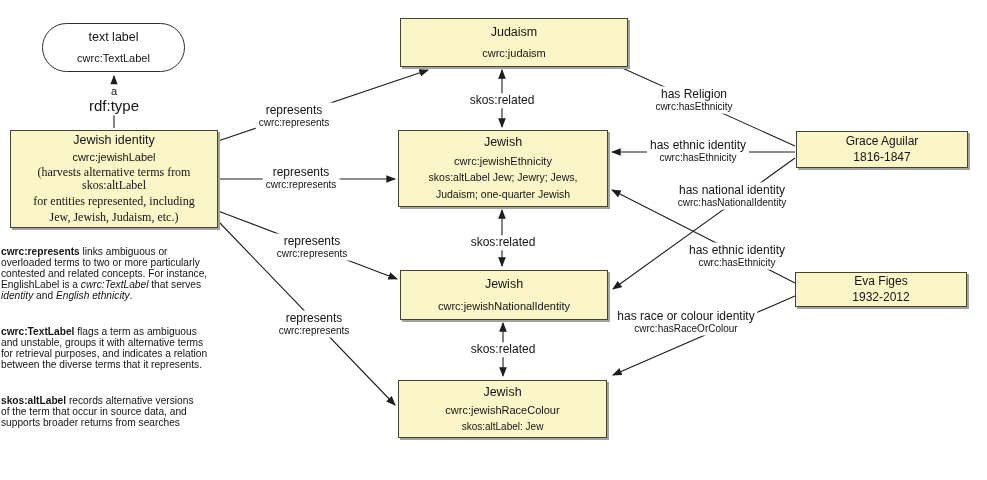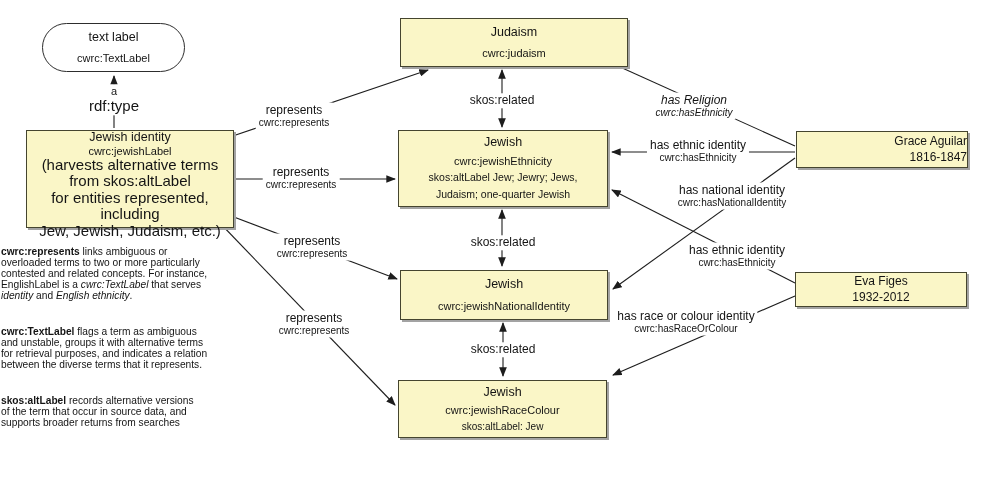--- a/index.html
+++ b/index.html
@@ -7,21 +7,21 @@
           font-family:"Liberation Sans",sans-serif;color:#141414;}
   svg.edges{position:absolute;left:0;top:0;width:987px;height:480px;}
   svg.edges line{stroke:#1d1d1d;stroke-width:1.1;}
   .node{position:absolute;box-sizing:border-box;background:#FAF6C7;border:1px solid #45452f;
         box-shadow:2px 2px 0 #a3a3a3;display:flex;flex-direction:column;
         justify-content:space-evenly;align-items:center;text-align:center;z-index:2;}
   .stadium{background:#fff;border:1.5px solid #2d2d2d;border-radius:26px;box-shadow:none;}
   .nt{font-size:12.5px;line-height:1.1;}
   .ns{font-size:11px;line-height:1.1;}
   .nn{font-size:10px;line-height:1.1;}
-  .nn-s{font-size:15px;line-height:1.1;}
+  .nn-s{font-size:12px;line-height:1.1;font-family:Liberation Serif, serif;}
   .nn-m{font-size:10.5px;line-height:1.1;}
   .person .nt,.person .ns{font-size:12px;}
   .elabel{position:absolute;transform:translate(-50%,-50%);background:#fff;text-align:center;
           padding:1px 3px;white-space:nowrap;z-index:3;}
   .el1{display:block;font-size:12px;line-height:1.12;}
   .el2{display:block;font-size:10px;line-height:1.15;}
   .ela1{display:block;font-size:11px;line-height:1.1;}
   .ela2{display:block;font-size:15px;line-height:1.15;}
   .notes{position:absolute;left:1px;top:246px;font-size:10.2px;line-height:11px;z-index:2;}
   .note-para{margin:0 0 25px 0;}
@@ -53,21 +53,21 @@
     <line x1="795" y1="158" x2="613" y2="289" marker-end="url(#arr)"></line>
     <line x1="795" y1="283" x2="612" y2="190" marker-end="url(#arr)"></line>
     <line x1="795" y1="296" x2="613" y2="375" marker-end="url(#arr)"></line>
   </svg>
 
   <div class="node stadium" style="left:42px;top:23px;width:143px;height:49px;">
     <div class="nt">text label</div>
     <div class="ns">cwrc:TextLabel</div>
   </div>
 
-  <div class="node" style="left:26px;top:130px;width:208px;height:98px;">
+  <div class="node" style="left:10px;top:130px;width:208px;height:98px;">
     <div class="nt">Jewish identity</div>
     <div class="ns">cwrc:jewishLabel</div>
     <div class="nn-s">(harvests alternative terms from skos:altLabel</div>
     <div class="nn-s">for entities represented, including</div>
     <div class="nn-s">Jew, Jewish, Judaism, etc.)</div>
   </div>
 
   <div class="node" style="left:400px;top:18px;width:228px;height:49px;">
     <div class="nt">Judaism</div>
     <div class="ns">cwrc:judaism</div>
@@ -84,21 +84,21 @@
     <div class="nt">Jewish</div>
     <div class="ns">cwrc:jewishNationalIdentity</div>
   </div>
 
   <div class="node" style="left:398px;top:380px;width:209px;height:58px;">
     <div class="nt">Jewish</div>
     <div class="ns">cwrc:jewishRaceColour</div>
     <div class="nn">skos:altLabel: Jew</div>
   </div>
 
-  <div class="node person" style="left:796px;top:131px;width:172px;height:37px;align-items:flex-end;">
+  <div class="node person" style="left:796px;top:131px;width:172px;height:37px;">
     <div class="nt">Grace Aguilar</div>
     <div class="ns">1816-1847</div>
   </div>
 
   <div class="node person" style="left:795px;top:272px;width:172px;height:35px;">
     <div class="nt">Eva Figes</div>
     <div class="ns">1932-2012</div>
   </div>
 
   <div class="elabel" style="left:114px;top:100px;">
@@ -131,21 +131,21 @@
   </div>
 
   <div class="elabel" style="left:503px;top:243px;">
     <span class="el1">skos:related</span>
   </div>
 
   <div class="elabel" style="left:503px;top:350px;">
     <span class="el1">skos:related</span>
   </div>
 
-  <div class="elabel" style="left:694px;top:106px;font-style:italic;">
+  <div class="elabel" style="left:694px;top:100px;">
     <span class="el1">has Religion</span>
     <span class="el2">cwrc:hasEthnicity</span>
   </div>
 
   <div class="elabel" style="left:698px;top:151px;">
     <span class="el1">has ethnic identity</span>
     <span class="el2">cwrc:hasEthnicity</span>
   </div>
 
   <div class="elabel" style="left:732px;top:196px;">

